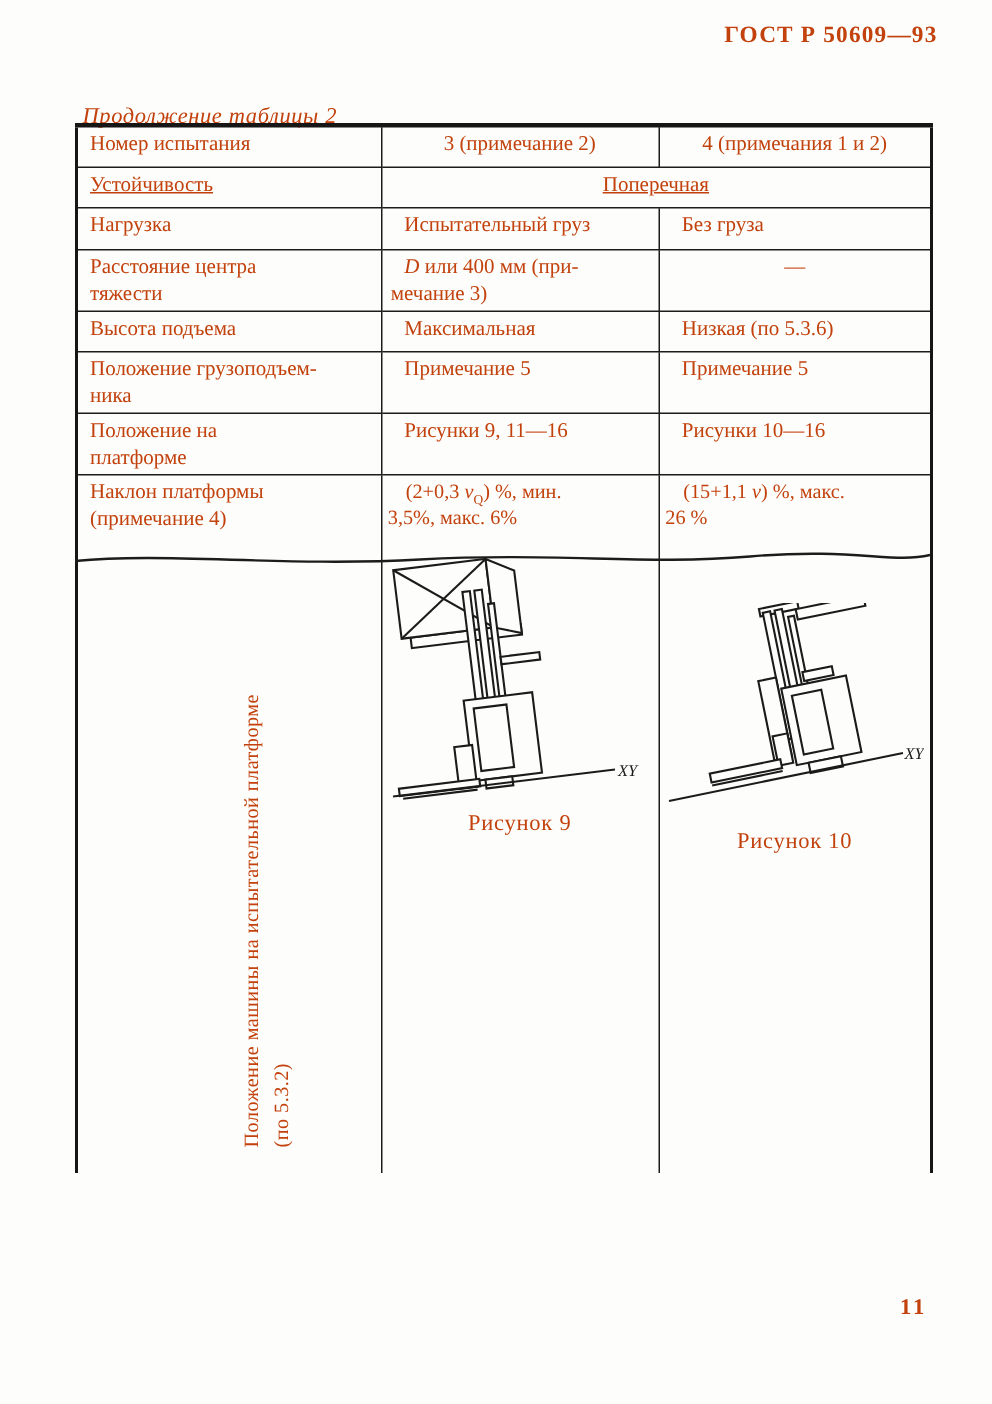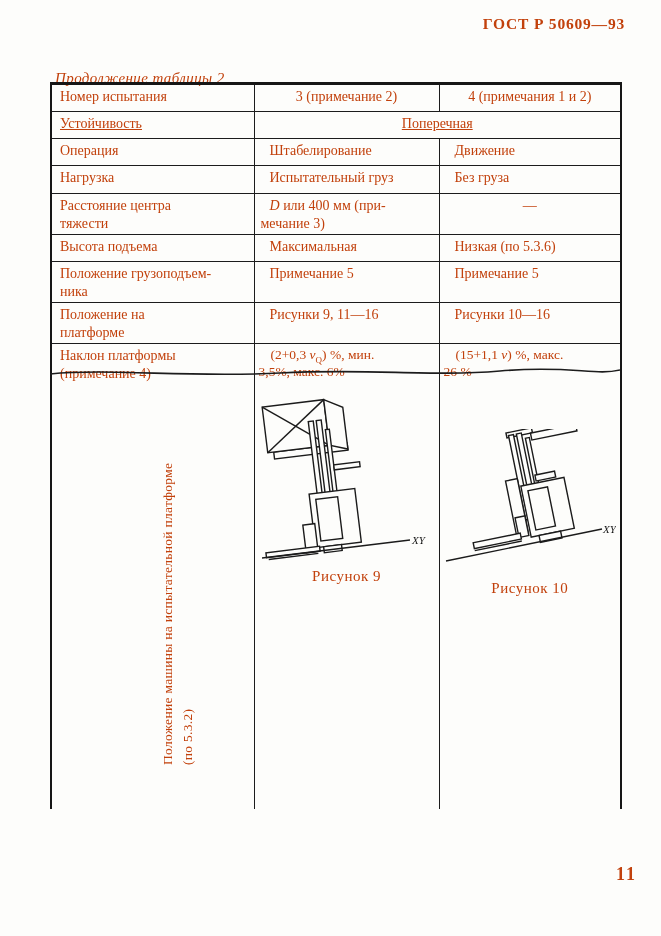--- a/index.html
+++ b/index.html
@@ -59,22 +59,22 @@
     transform:rotate(-90deg);
     font-size:13.5px;line-height:1.45;letter-spacing:.3px;
   }
   .fig-wrap{text-align:center;}
   .fig-wrap svg{display:block;margin:0 auto;}
   .fig9 svg{margin-top:8px;}
   .fig10 svg{margin-top:44px;}
   .fig-caption{font-size:15px;margin-top:2px;letter-spacing:.5px;}
   .axis-label{font-style:italic;font-size:11px;font-family:"Liberation Serif",serif;}
   .page-number{
-    position:absolute;left:616px;top:864px;
-    font-size:18px;font-weight:bold;letter-spacing:2px;
+    position:absolute;left:600px;top:864px;
+    font-size:15px;font-weight:bold;letter-spacing:2px;
   }
   .drawing line,.drawing rect,.drawing polygon,.drawing path{
     stroke:#1b1b1b;fill:none;stroke-width:1.4;
   }
   .drawing rect.fillw,.drawing polygon.fillw{fill:#fdfdfb;}
 </style>
 </head>
 <body>
 
 <div class="page">
@@ -90,25 +90,20 @@
     </colgroup>
     <tbody>
         <tr class="r1">
       <td class="label">Номер испытания</td>
       <td class="center">3 (примечание 2)</td>
       <td class="center">4 (примечания 1 и 2)</td>
     </tr>
     <tr class="r2">
       <td class="label">Устойчивость</td>
       <td class="center" colspan="2">Поперечная</td>
-    </tr>
-    <tr class="r3">
-      <td class="label">Операция</td>
-      <td class="val">Штабелирование</td>
-      <td class="val">Движение</td>
     </tr>
     <tr class="r4">
       <td class="label">Нагрузка</td>
       <td class="val">Испытательный груз</td>
       <td class="val">Без груза</td>
     </tr>
     <tr class="r5">
       <td class="label">Расстояние центра
 тяжести</td>
       <td class="wrap2"><span class="var">D</span><span> или 400 мм (при-

